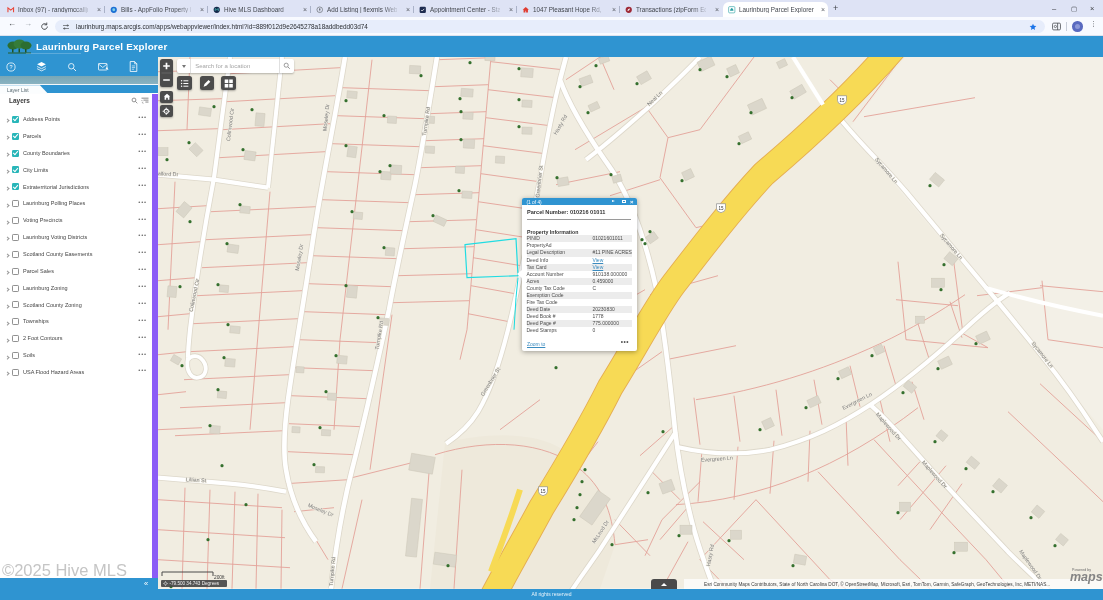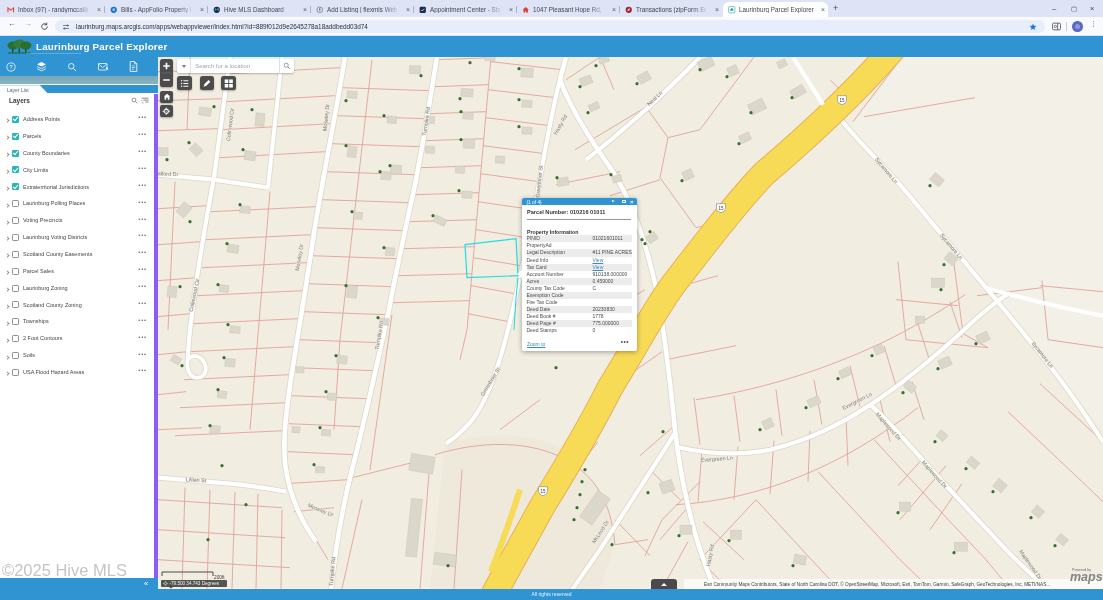--- a/index.html
+++ b/index.html
@@ -21,21 +21,21 @@
 .navic{position:absolute;top:2px;font-size:8px;color:#46494e;}
 
 #apphdr{position:absolute;left:0;top:36px;width:1103px;height:21.3px;background:#2f94d1;}
 #apphdr .ttl{position:absolute;left:36px;top:4.5px;font-size:9.8px;font-weight:bold;color:#fff;letter-spacing:.2px;}
 
 #toolbar{position:absolute;left:0;top:57.3px;width:158px;height:18.7px;background:#2f94d1;}
 #gradband{position:absolute;left:0;top:75.8px;width:158px;height:8px;background:linear-gradient(180deg,#78a7b7,#8ab3c1);}#gradgap{position:absolute;left:0;top:83.8px;width:158px;height:1.4px;background:#f4f8fa;}
 #laybar{position:absolute;left:0;top:85.2px;width:158px;height:8.3px;background:#2f94d1;}
 #laytab{position:absolute;left:0;top:85.2px;width:48px;height:8.5px;background:#fbfdfe;clip-path:polygon(0 0,40px 0,48px 8.5px,0 8.5px);}
 #laytab span{position:absolute;left:7px;top:1.5px;font-size:5px;color:#5a6a72;}
-#panelbody{position:absolute;left:0;top:93.5px;width:158px;height:484.5px;background:#fff;border-right:4px solid #8b5cf6;}
+#panelbody{position:absolute;left:0;top:93.5px;width:158px;height:484.5px;background:#fff;border-right:6px solid #8b5cf6;}
 #panelbot{position:absolute;left:0;top:578px;width:158px;height:22px;background:#2f94d1;}
 .lrow{position:absolute;left:0;width:156px;height:16.8px;}
 .lrow .ar{position:absolute;left:6px;top:6px;width:2.8px;height:2.8px;border-top:0.9px solid #9a9a9a;border-right:0.9px solid #9a9a9a;transform:rotate(45deg);transform-origin:center;}
 .lrow .cb{position:absolute;left:12px;top:2.5px;width:7px;height:7px;border-radius:1.2px;}
 .cbon{background:#29b6b9;}
 .cboff{background:#fff;border:1px solid #919191;}
 .cbon:after{content:"";position:absolute;left:1.4px;top:1.6px;width:3.6px;height:1.8px;border-left:1.1px solid #fff;border-bottom:1.1px solid #fff;transform:rotate(-48deg);}
 .lrow .lt{position:absolute;left:23px;top:2.8px;font-size:5.5px;color:#454545;}
 .lrow .dt{position:absolute;right:9px;top:1px;font-size:6px;color:#6f6f6f;letter-spacing:.8px;}
 #watermark{position:absolute;left:2px;top:561px;font-size:16.5px;color:#c5c5c5;}

